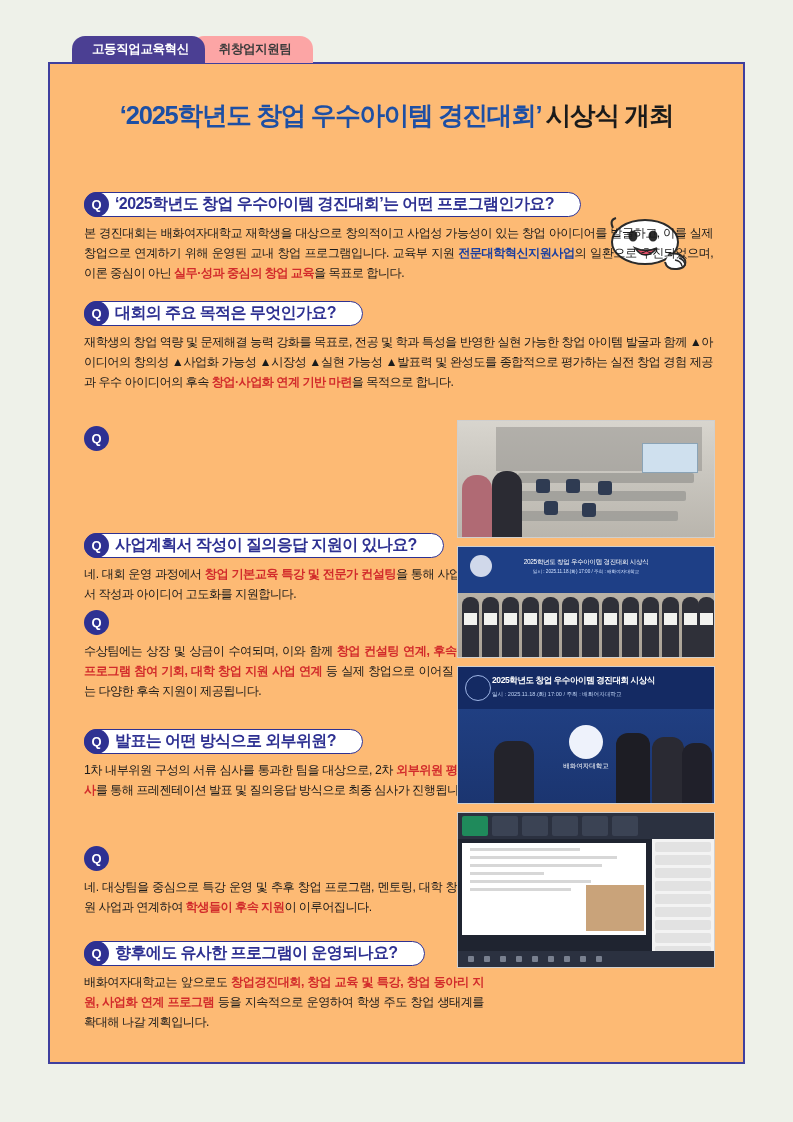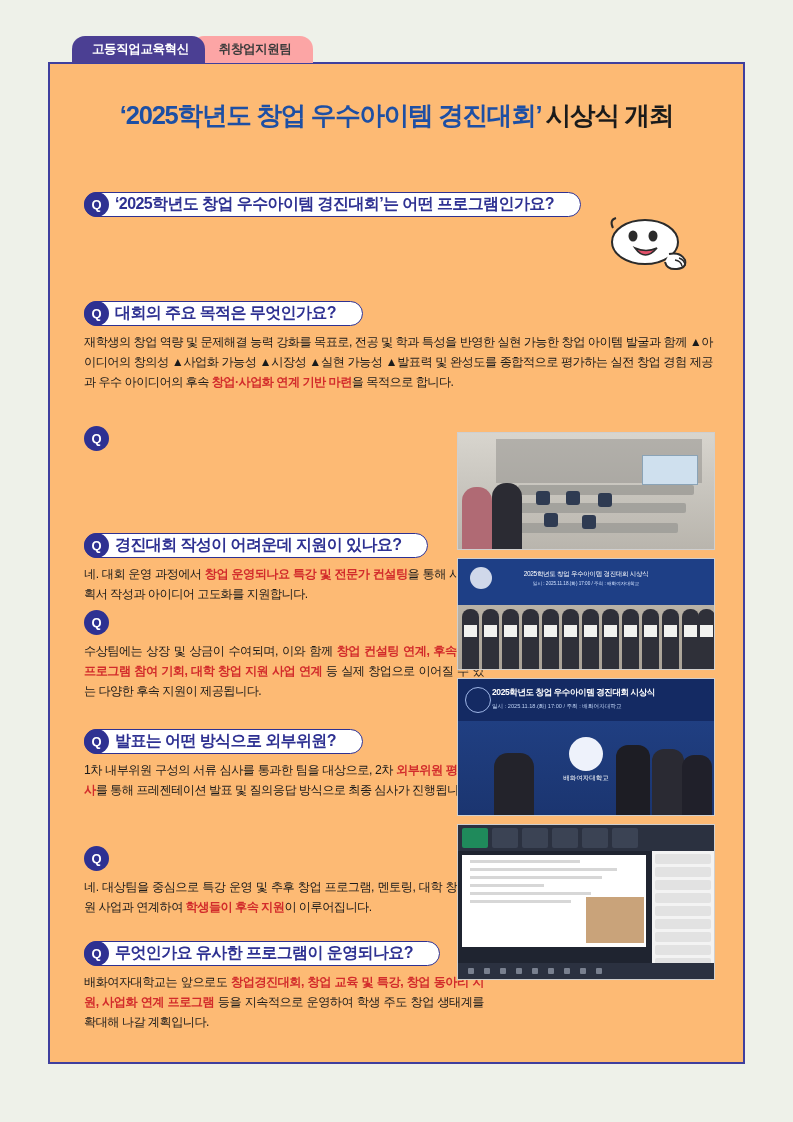--- a/index.html
+++ b/index.html
@@ -149,21 +149,21 @@
     color: #1a1a1a;
     text-align: justify;
   }
   .atext b { color: #1b3fa0; }
   .atext .red { color: #d22b2b; font-weight: bold; }
 
   
   .photos {
     position: absolute;
     right: 28px;
-    top: 368px;
+    top: 356px;
     width: 258px;
   }
   .photo {
     width: 258px;
     margin-bottom: 8px;
     border: 1px solid #cfcfcf;
     box-sizing: border-box;
     position: relative;
     overflow: hidden;
   }
@@ -243,20 +243,21 @@
       <path d="M74 44 q6 2 6 8" stroke="#2b2b2b" stroke-width="1.4" fill="none"></path>
     </svg>
 
     <div class="qa" style="top:128px; width:629px;">
       <div class="qbar">
         <span class="qmark">Q</span>
         <span class="qbubble">
           <span class="qtext">‘2025학년도 창업 우수아이템 경진대회’는 어떤 프로그램인가요?</span>
         </span>
       </div>
+      <div class="atext">본 경진대회는 배화여자대학교 재학생을 대상으로 창의적이고 사업성 가능성이 있는 창업 아이디어를 발굴하고, 이를 실제 창업으로 연계하기 위해 운영된 교내 창업 프로그램입니다. 교육부 지원 <b>전문대학혁신지원사업</b>의 일환으로 추진되었으며, 이론 중심이 아닌 <span class="red">실무·성과 중심의 창업 교육</span>을 목표로 합니다.</div>
     </div>
 
     <div class="qa" style="top:237px; width:629px;">
       <div class="qbar">
         <span class="qmark">Q</span>
         <span class="qbubble">
           <span class="qtext">대회의 주요 목적은 무엇인가요?</span>
         </span>
       </div>
       <div class="atext">재학생의 창업 역량 및 문제해결 능력 강화를 목표로, 전공 및 학과 특성을 반영한 실현 가능한 창업 아이템 발굴과 함께 ▲아이디어의 창의성 ▲사업화 가능성 ▲시장성 ▲실현 가능성 ▲발표력 및 완성도를 종합적으로 평가하는 실전 창업 경험 제공과 우수 아이디어의 후속 <span class="red">창업·사업화 연계 기반 마련</span>을 목적으로 합니다.</div>
@@ -265,24 +266,24 @@
     <div class="qa" style="top:362px; width:360px;">
       <div class="qbar">
         <span class="qmark">Q</span>
       </div>
     </div>
 
     <div class="qa" style="top:469px; width:400px;">
       <div class="qbar">
         <span class="qmark">Q</span>
         <span class="qbubble">
-          <span class="qtext">경진대회 작성이 어려운데 지원이 있나요?</span>
+          <span class="qtext">사업계획서 작성이 질의응답 지원이 있나요?</span>
         </span>
       </div>
-      <div class="atext">네. 대회 운영 과정에서 <span class="red">창업 운영되나요 특강 및 전문가 컨설팅</span>을 통해 사업계획서 작성과 아이디어 고도화를 지원합니다.</div>
+      <div class="atext">네. 대회 운영 과정에서 <span class="red">창업 기본교육 특강 및 전문가 컨설팅</span>을 통해 사업계획서 작성과 아이디어 고도화를 지원합니다.</div>
     </div>
 
     <div class="qa" style="top:546px; width:400px;">
       <div class="qbar">
         <span class="qmark">Q</span>
       </div>
       <div class="atext">수상팀에는 상장 및 상금이 수여되며, 이와 함께 <span class="red">창업 컨설팅 연계, 후속 창업 프로그램 참여 기회, 대학 창업 지원 사업 연계</span> 등 실제 창업으로 이어질 수 있는 다양한 후속 지원이 제공됩니다.</div>
     </div>
 
     <div class="qa" style="top:665px; width:400px;">
@@ -299,21 +300,21 @@
       <div class="qbar">
         <span class="qmark">Q</span>
       </div>
       <div class="atext">네. 대상팀을 중심으로 특강 운영 및 추후 창업 프로그램, 멘토링, 대학 창업 지원 사업과 연계하여 <span class="red">학생들이 후속 지원</span>이 이루어집니다.</div>
     </div>
 
     <div class="qa" style="top:877px; width:400px;">
       <div class="qbar">
         <span class="qmark">Q</span>
         <span class="qbubble">
-          <span class="qtext">무엇인가요 유사한 프로그램이 운영되나요?</span>
+          <span class="qtext">향후에도 유사한 프로그램이 운영되나요?</span>
         </span>
       </div>
       <div class="atext">배화여자대학교는 앞으로도 <span class="red">창업경진대회, 창업 교육 및 특강, 창업 동아리 지원, 사업화 연계 프로그램</span> 등을 지속적으로 운영하여 학생 주도 창업 생태계를 확대해 나갈 계획입니다.</div>
     </div>
 
     <div class="photos">
 
       <div class="photo p1">
         <div class="wallpanel"></div>
         <div class="screen"></div>

